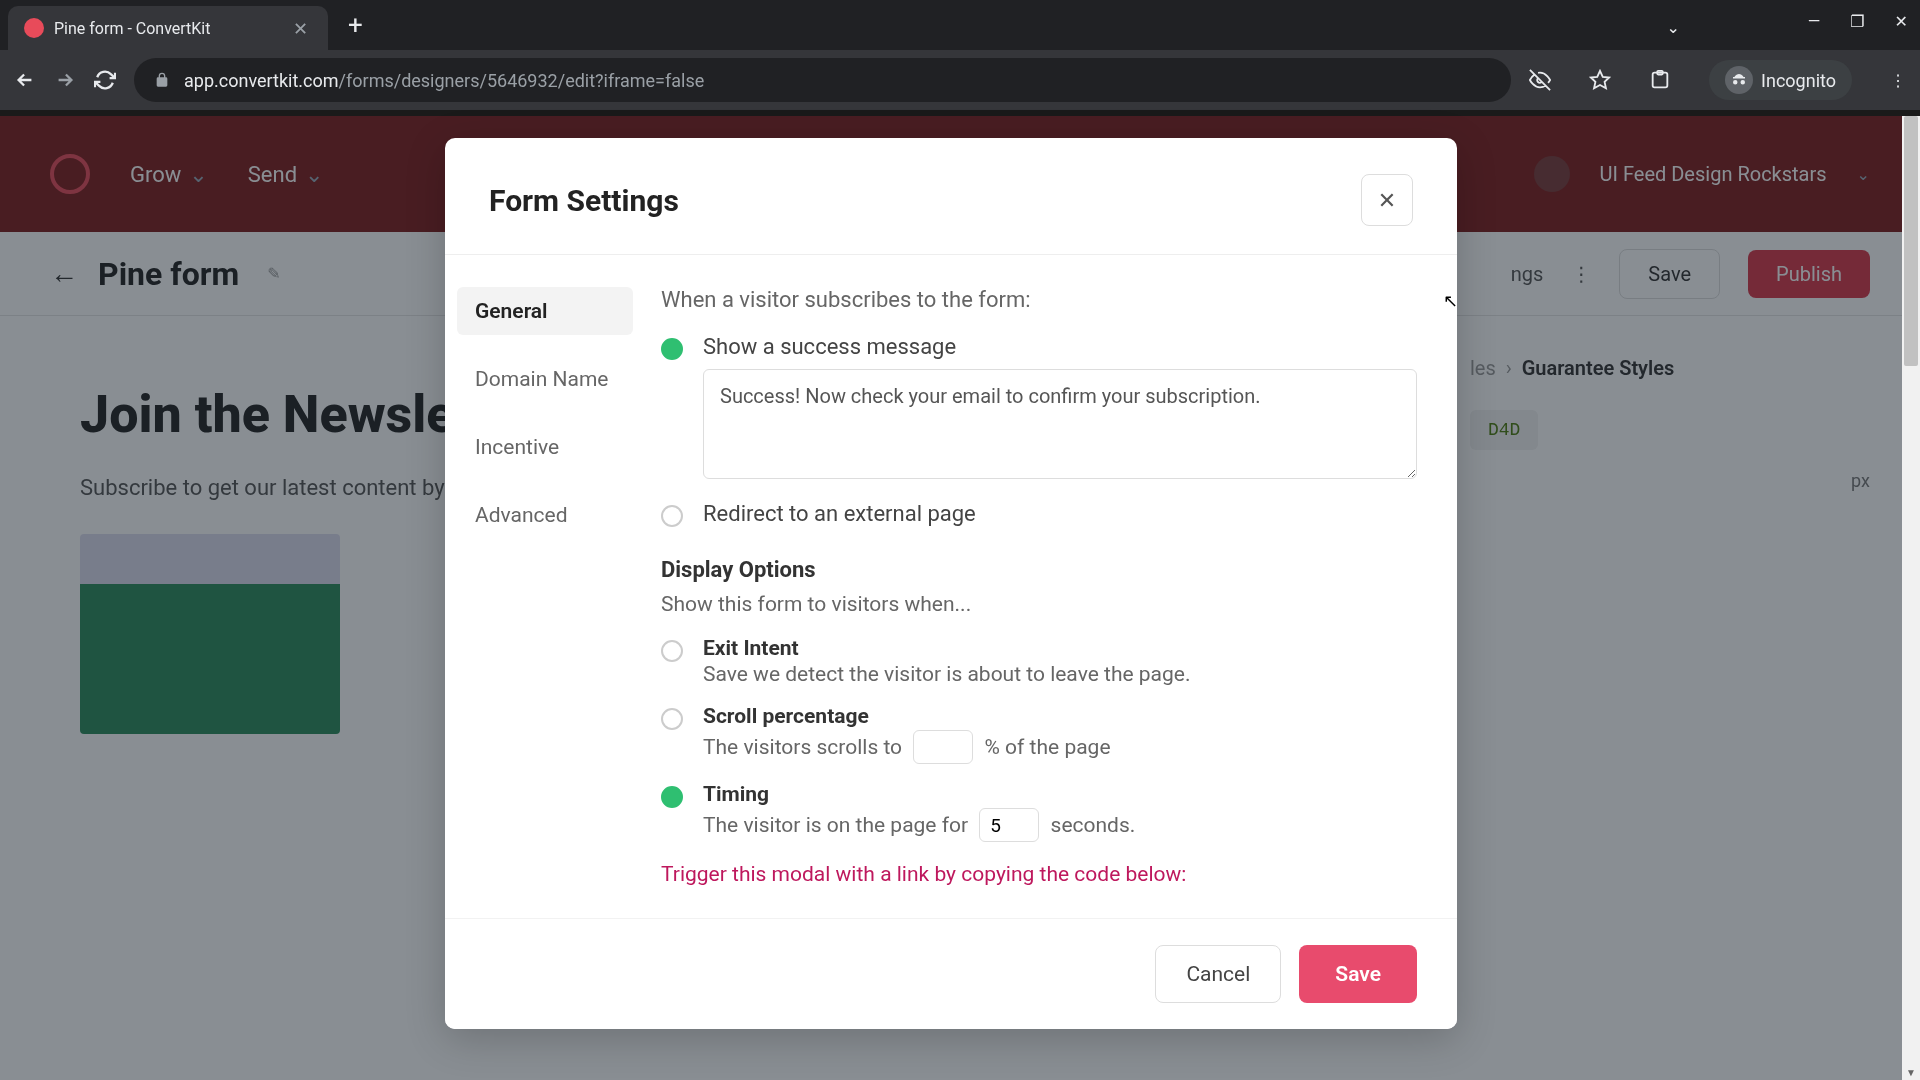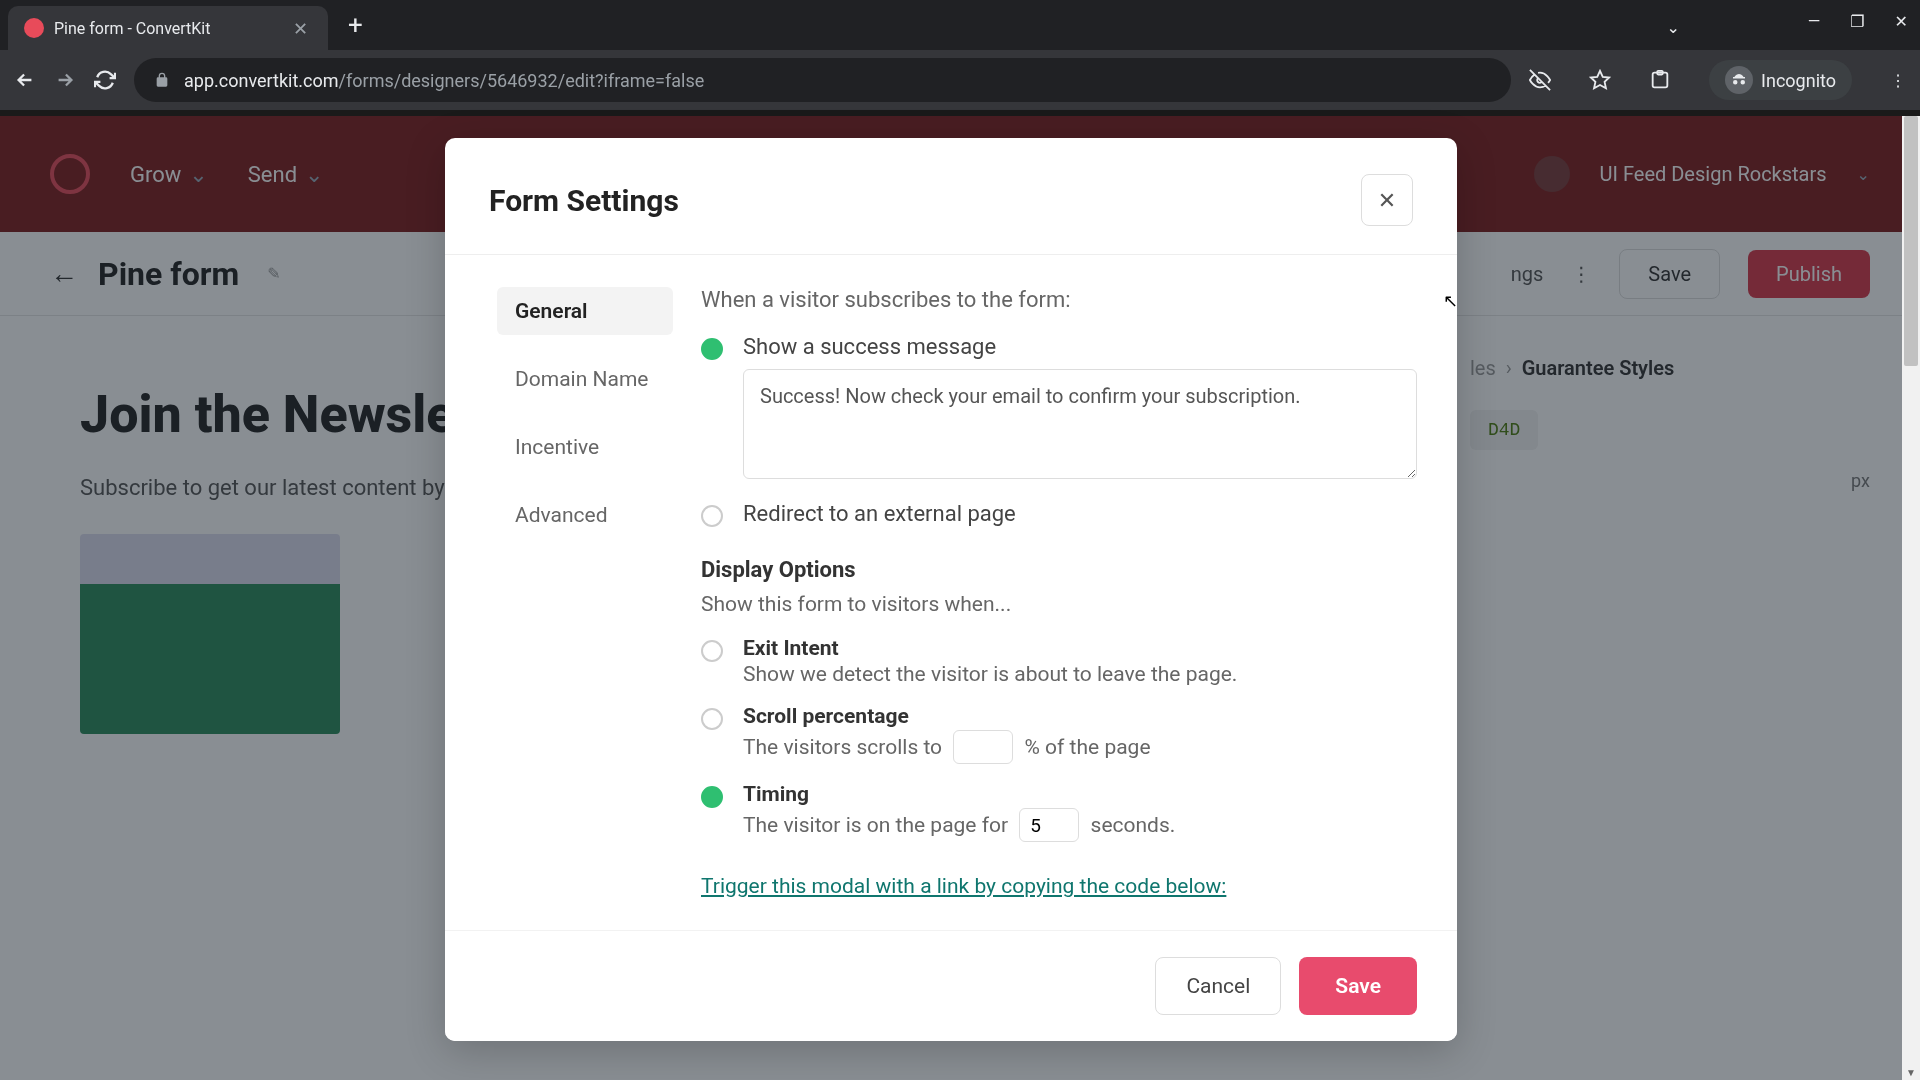--- a/index.html
+++ b/index.html
@@ -68,21 +68,21 @@
 .fake-scroll-thumb { position: absolute; top: 0; left: 2px; right: 2px; height: 250px; background: #c1c1c1; border-radius: 2px; }
 .fake-scroll-arrow { position: absolute; left: 0; right: 0; text-align: center; font-size: 10px; color: #666; }
 
 
 .modal { position: absolute; top: 138px; left: 445px; width: 1012px; background: #fff; border-radius: 10px; box-shadow: 0 10px 40px rgba(0,0,0,0.2); overflow: hidden; }
 .modal-header { padding: 36px 44px 28px; display: flex; align-items: center; border-bottom: 1px solid #eee; }
 .modal-title { font-size: 30px; font-weight: 700; color: #222; }
 .modal-close { margin-left: auto; width: 52px; height: 52px; border: 1px solid #ddd; border-radius: 8px; display: flex; align-items: center; justify-content: center; font-size: 22px; color: #555; cursor: pointer; background: #fff; }
 
 .modal-body { display: flex; min-height: 640px; }
-.modal-sidebar { width: 200px; padding: 32px 12px; margin-left: 40px; }
+.modal-sidebar { width: 200px; padding: 32px 12px; }
 .side-tab { padding: 12px 18px; font-size: 21px; color: #666; border-radius: 6px; margin-bottom: 20px; cursor: pointer; }
 .side-tab.active { background: #f3f3f3; color: #222; font-weight: 600; }
 
 .modal-content { flex: 1; padding: 32px 40px 32px 16px; overflow: hidden; }
 .section-label { font-size: 22px; color: #666; margin-bottom: 22px; }
 .radio-row { display: flex; align-items: flex-start; gap: 20px; margin-bottom: 18px; }
 .radio { width: 22px; height: 22px; border-radius: 50%; border: 2px solid #ccc; flex-shrink: 0; margin-top: 4px; cursor: pointer; }
 .radio.checked { background: #2fbf71; border-color: #2fbf71; }
 .radio-label { font-size: 22px; color: #444; }
 .radio-body { flex: 1; }
@@ -91,21 +91,21 @@
 .section-h { font-size: 22px; font-weight: 700; color: #333; margin-top: 30px; margin-bottom: 10px; }
 .section-sub { font-size: 21px; color: #666; margin-bottom: 20px; }
 
 .check-row { display: flex; align-items: flex-start; gap: 20px; margin-bottom: 18px; }
 .check { width: 22px; height: 22px; border-radius: 50%; border: 2px solid #ccc; flex-shrink: 0; margin-top: 4px; cursor: pointer; }
 .check.checked { background: #2fbf71; border-color: #2fbf71; }
 .opt-title { font-size: 21px; font-weight: 700; color: #333; }
 .opt-desc { font-size: 21px; color: #666; margin-top: 2px; }
 .inline-input { width: 60px; height: 34px; border: 1px solid #ddd; border-radius: 6px; padding: 0 10px; font-size: 19px; margin: 0 6px; text-align: left; }
 
-.trigger-text { font-size: 21px; color: #0f766e; margin-top: 32px; text-decoration: underline; }
+.trigger-text { font-size: 21px; color: #be185d; margin-top: 20px; }
 
 .modal-footer { padding: 26px 40px; display: flex; justify-content: flex-end; gap: 18px; border-top: 1px solid #f2f2f2; background: #fff; }
 .btn-cancel { padding: 16px 30px; border: 1px solid #ddd; border-radius: 8px; font-size: 21px; color: #444; background: #fff; cursor: pointer; }
 .btn-save { padding: 16px 36px; background: #e84b6d; color: #fff; border: none; border-radius: 8px; font-size: 21px; font-weight: 600; cursor: pointer; }
 
 .cursor { position: absolute; top: 290px; left: 1443px; font-size: 18px; color: #000; pointer-events:none; }
 
 svg { display: block; }
 </style>
 </head>
@@ -266,21 +266,21 @@
         <div class="radio-label">Redirect to an external page</div>
       </div>
 
       <div class="section-h">Display Options</div>
       <div class="section-sub">Show this form to visitors when...</div>
 
       <div class="check-row">
         <div class="check"></div>
         <div>
           <div class="opt-title">Exit Intent</div>
-          <div class="opt-desc">Show we detect the visitor is about to leave the page.</div>
+          <div class="opt-desc">Save we detect the visitor is about to leave the page.</div>
         </div>
       </div>
 
       <div class="check-row">
         <div class="check"></div>
         <div>
           <div class="opt-title">Scroll percentage</div>
           <div class="opt-desc">
             <span>The visitors scrolls to</span>
             <input class="inline-input" value="" style="">

